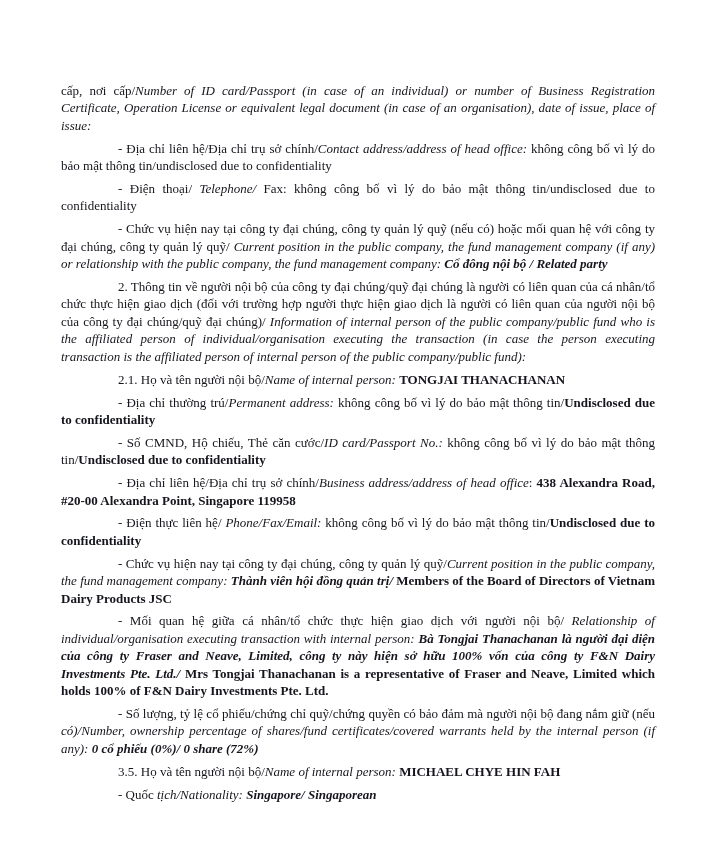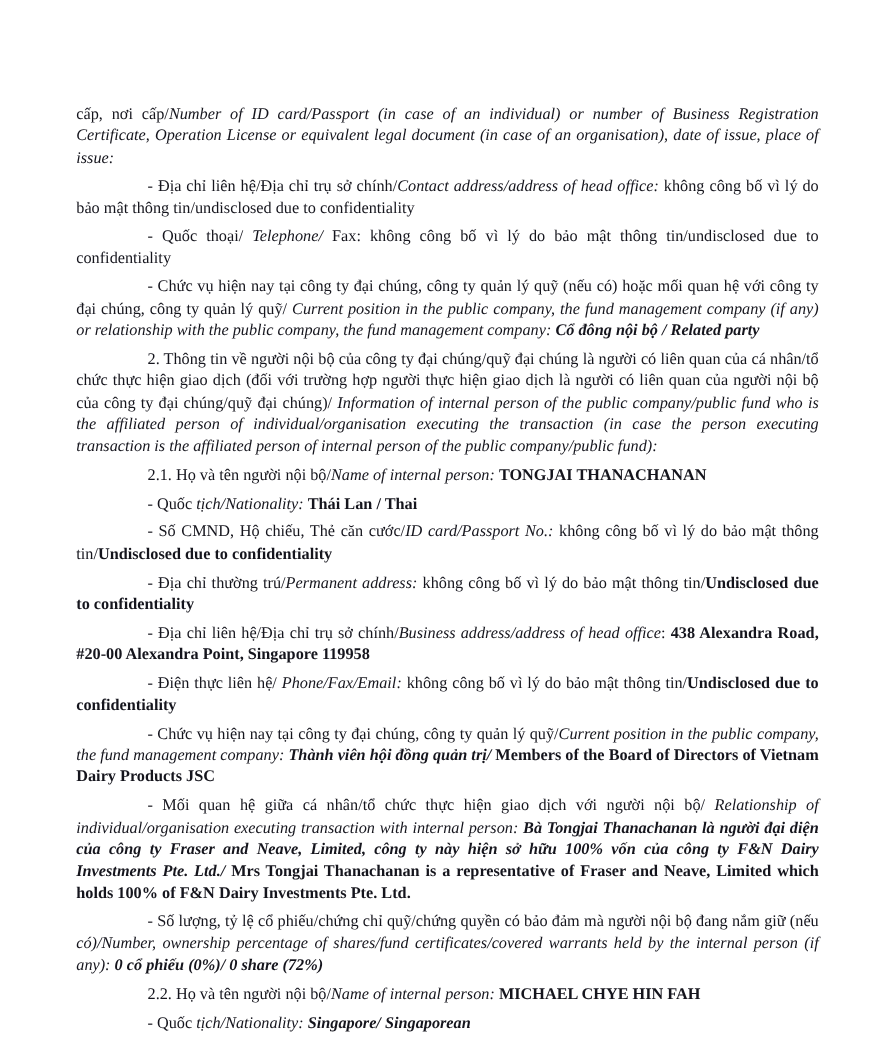--- a/index.html
+++ b/index.html
@@ -37,28 +37,27 @@
   .seg-bold { font-style: normal; font-weight: bold; }
   .seg-bold-italic { font-style: italic; font-weight: bold; }
 </style>
 </head>
 <body>
 
 <div class="page">
   <div class="doc">
       <p class="para no-indent"><span class="seg-regular">cấp, nơi cấp/</span><span class="seg-italic">Number of ID card/Passport (in case of an individual) or number of Business Registration Certificate, Operation License or equivalent legal document (in case of an organisation), date of issue, place of issue:</span></p>
       <p class="para"><span class="seg-regular">- Địa chỉ liên hệ/Địa chỉ trụ sở chính/</span><span class="seg-italic">Contact address/address of head office:</span><span class="seg-regular"> không công bố vì lý do bảo mật thông tin/undisclosed due to confidentiality</span></p>
-      <p class="para"><span class="seg-regular">- Quốc thoại/ </span><span class="seg-italic">Telephone/</span><span class="seg-regular"> Fax: không công bố vì lý do bảo mật thông tin/undisclosed due to confidentiality</span></p>
+      <p class="para"><span class="seg-regular">- Điện thoại/ </span><span class="seg-italic">Telephone/</span><span class="seg-regular"> Fax: không công bố vì lý do bảo mật thông tin/undisclosed due to confidentiality</span></p>
       <p class="para"><span class="seg-regular">- Chức vụ hiện nay tại công ty đại chúng, công ty quản lý quỹ (nếu có) hoặc mối quan hệ với công ty đại chúng, công ty quản lý quỹ/ </span><span class="seg-italic">Current position in the public company, the fund management company (if any) or relationship with the public company, the fund management company: </span><span class="seg-bold-italic">Cổ đông nội bộ / Related party</span></p>
       <p class="para"><span class="seg-regular">2. Thông tin về người nội bộ của công ty đại chúng/quỹ đại chúng là người có liên quan của cá nhân/tổ chức thực hiện giao dịch (đối với trường hợp người thực hiện giao dịch là người có liên quan của người nội bộ của công ty đại chúng/quỹ đại chúng)/ </span><span class="seg-italic">Information of internal person of the public company/public fund who is the affiliated person of individual/organisation executing the transaction (in case the person executing transaction is the affiliated person of internal person of the public company/public fund):</span></p>
       <p class="para"><span class="seg-regular">2.1. Họ và tên người nội bộ/</span><span class="seg-italic">Name of internal person: </span><span class="seg-bold">TONGJAI THANACHANAN</span></p>
-      <p class="para"><span class="seg-regular">- Quốc </span><span class="seg-italic">tịch/Nationality: </span><span class="seg-bold">Thái Lan / Thai</span></p>
+      <p class="para"><span class="seg-regular">- Địa chỉ thường trú/</span><span class="seg-italic">Permanent address: </span><span class="seg-regular">không công bố vì lý do bảo mật thông tin/</span><span class="seg-bold">Undisclosed due to confidentiality</span></p>
       <p class="para"><span class="seg-regular">- Số CMND, Hộ chiếu, Thẻ căn cước/</span><span class="seg-italic">ID card/Passport No.: </span><span class="seg-regular">không công bố vì lý do bảo mật thông tin/</span><span class="seg-bold">Undisclosed due to confidentiality</span></p>
-      <p class="para"><span class="seg-regular">- Địa chỉ thường trú/</span><span class="seg-italic">Permanent address: </span><span class="seg-regular">không công bố vì lý do bảo mật thông tin/</span><span class="seg-bold">Undisclosed due to confidentiality</span></p>
       <p class="para"><span class="seg-regular">- Địa chỉ liên hệ/Địa chỉ trụ sở chính/</span><span class="seg-italic">Business address/address of head office</span><span class="seg-regular">: </span><span class="seg-bold">438 Alexandra Road, #20-00 Alexandra Point, Singapore 119958</span></p>
       <p class="para"><span class="seg-regular">- Điện thực liên hệ/ </span><span class="seg-italic">Phone/Fax/Email: </span><span class="seg-regular">không công bố vì lý do bảo mật thông tin/</span><span class="seg-bold">Undisclosed due to confidentiality</span></p>
       <p class="para"><span class="seg-regular">- Chức vụ hiện nay tại công ty đại chúng, công ty quản lý quỹ/</span><span class="seg-italic">Current position in the public company, the fund management company: </span><span class="seg-bold-italic">Thành viên hội đồng quản trị/</span><span class="seg-bold"> Members of the Board of Directors of Vietnam Dairy Products JSC</span></p>
       <p class="para"><span class="seg-regular">- Mối quan hệ giữa cá nhân/tổ chức thực hiện giao dịch với người nội bộ/ </span><span class="seg-italic">Relationship of individual/organisation executing transaction with internal person: </span><span class="seg-bold-italic">Bà Tongjai Thanachanan là người đại diện của công ty Fraser and Neave, Limited, công ty này hiện sở hữu 100% vốn của công ty F&amp;N Dairy Investments Pte. Ltd./ </span><span class="seg-bold">Mrs Tongjai Thanachanan is a representative of Fraser and Neave, Limited which holds 100% of F&amp;N Dairy Investments Pte. Ltd.</span></p>
       <p class="para"><span class="seg-regular">- Số lượng, tỷ lệ cổ phiếu/chứng chỉ quỹ/chứng quyền có bảo đảm mà người nội bộ đang nắm giữ (nếu </span><span class="seg-italic">có)/Number, ownership percentage of shares/fund certificates/covered warrants held by the internal person (if any): </span><span class="seg-bold-italic">0 cổ phiếu (0%)/ 0 share (72%)</span></p>
-      <p class="para"><span class="seg-regular">2.2. Họ và tên người nội bộ/</span><span class="seg-italic">Name of internal person: </span><span class="seg-bold">MICHAEL CHYE HIN FAH</span></p>
+      <p class="para"><span class="seg-regular">3.5. Họ và tên người nội bộ/</span><span class="seg-italic">Name of internal person: </span><span class="seg-bold">MICHAEL CHYE HIN FAH</span></p>
       <p class="para"><span class="seg-regular">- Quốc </span><span class="seg-italic">tịch/Nationality: </span><span class="seg-bold-italic">Singapore/ Singaporean</span></p>
     </div>
 </div>
 
 </body></html>

